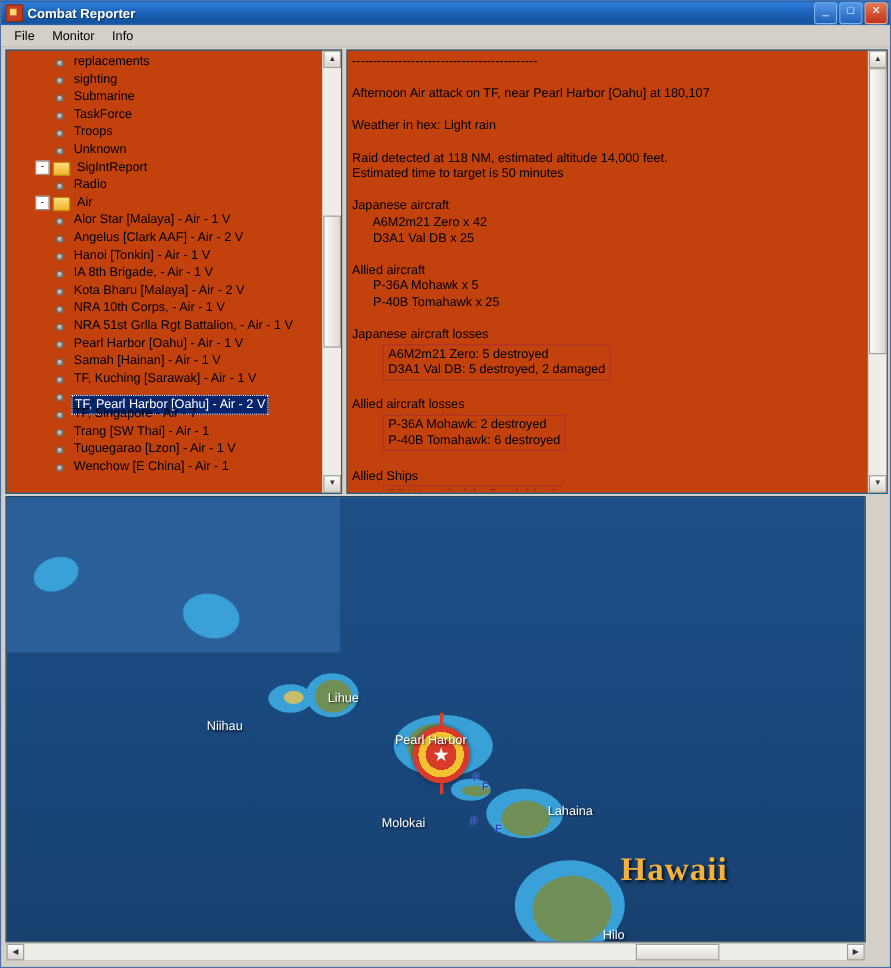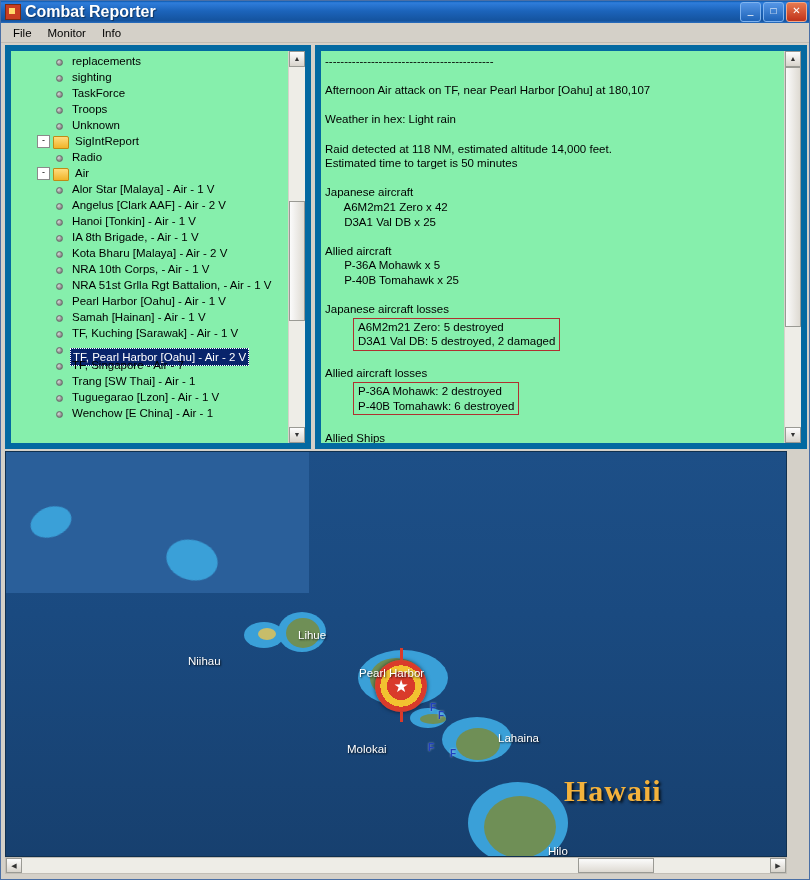--- a/index.html
+++ b/index.html
@@ -40,21 +40,21 @@
   }
   .title-icon::after {
     content: "";
     position: absolute;
     left: 3px; top: 3px;
     width: 6px; height: 6px;
     background: #ffd96b;
   }
   .title-text {
     color: #fff;
-    font-size: 16px;
+    font-size: 12px;
     font-weight: bold;
     flex: 1;
     text-shadow: 1px 1px 1px rgba(0,0,0,.45);
     white-space: nowrap;
   }
   .title-btns { display: flex; gap: 2px; }
   .tbtn {
     width: 19px; height: 18px;
     background: linear-gradient(to bottom, #5596e6, #1e63b8);
     border: 1px solid #7fb3ef;
@@ -83,22 +83,22 @@
   }
   
   .panes {
     position: absolute;
     left: 4px; top: 44px;
     width: 802px;
     height: 404px;
     display: flex;
   }
   .pane {
-    background: #86efac;
-    border: 6px solid #0369a1;
+    background: #c2410c;
+    border: 1px solid #0369a1;
     box-sizing: border-box;
     position: relative;
     overflow: hidden;
   }
   .pane-left { width: 306px; height: 404px; }
   .pane-right { width: 492px; height: 404px; margin-left: 4px; }
 
   
   .tree {
     position: absolute;
@@ -342,20 +342,25 @@
             <span class="node-label">replacements</span>
           </div>
           <div class="node">
             <span class="indent" style="width: 40px;"></span>
             <span class="bullet"></span>
             <span class="node-label">sighting</span>
           </div>
           <div class="node">
             <span class="indent" style="width: 40px;"></span>
             <span class="bullet"></span>
+            <span class="node-label">Submarine</span>
+          </div>
+          <div class="node">
+            <span class="indent" style="width: 40px;"></span>
+            <span class="bullet"></span>
             <span class="node-label">TaskForce</span>
           </div>
           <div class="node">
             <span class="indent" style="width: 40px;"></span>
             <span class="bullet"></span>
             <span class="node-label">Troops</span>
           </div>
           <div class="node">
             <span class="indent" style="width: 40px;"></span>
             <span class="bullet"></span>

